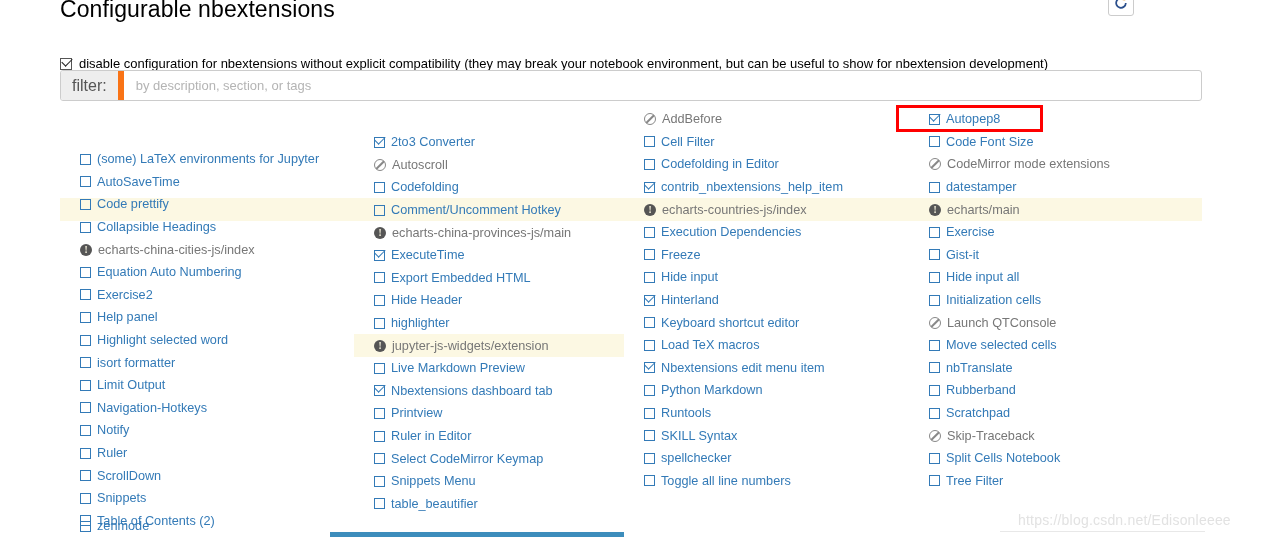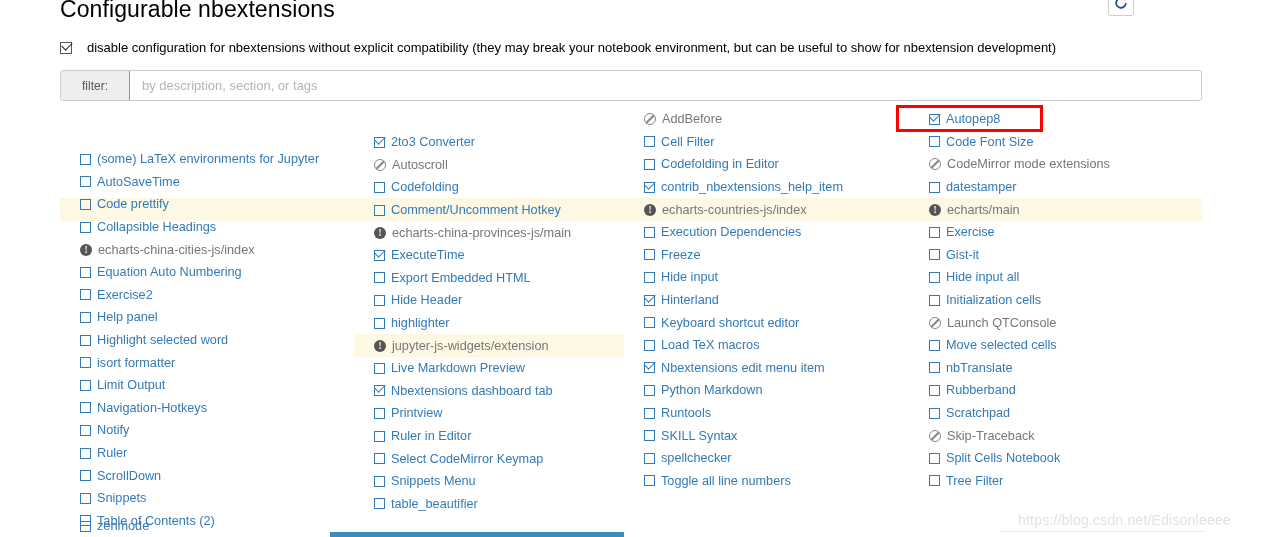--- a/index.html
+++ b/index.html
@@ -39,26 +39,25 @@
     font-weight: normal;
     color: #000000;
     letter-spacing: 0.1px;
     margin: 0;
     white-space: nowrap;
   }
 
   
   .disable-row {
     position: absolute;
-    left: 60px; top: 40px;
+    left: 60px; top: 56px;
     display: flex; align-items: center;
     font-size: 13px;
     color: #000000;
     white-space: nowrap;
-    gap: 8px;
   }
   .cbx {
     display: inline-block;
     width: 12px; height: 12px;
     border: 1px solid #555;
     background: #fff;
     position: relative;
     flex: 0 0 auto;
   }
   .cbx.checked::after {
@@ -78,24 +77,24 @@
     left: 60px; top: 70px;
     width: 1142px; height: 31px;
     display: flex;
     border: 1px solid #cccccc;
     border-radius: 3px;
     background: #fff;
     overflow: hidden;
   }
   .filter-label {
     background: #eeeeee;
-    border-right: 1px solid #f97316;
+    border-right: 6px solid #f97316;
     color: #555555;
-    font-size: 12px;
-    padding: 0 21px;
+    font-size: 16px;
+    padding: 0 11px;
     display: flex; align-items: center;
     flex: 0 0 auto;
   }
   .filter-input {
     flex: 1 1 auto;
     border: none;
     outline: none;
     font-size: 13px;
     color: #555;
     padding: 0 12px;

